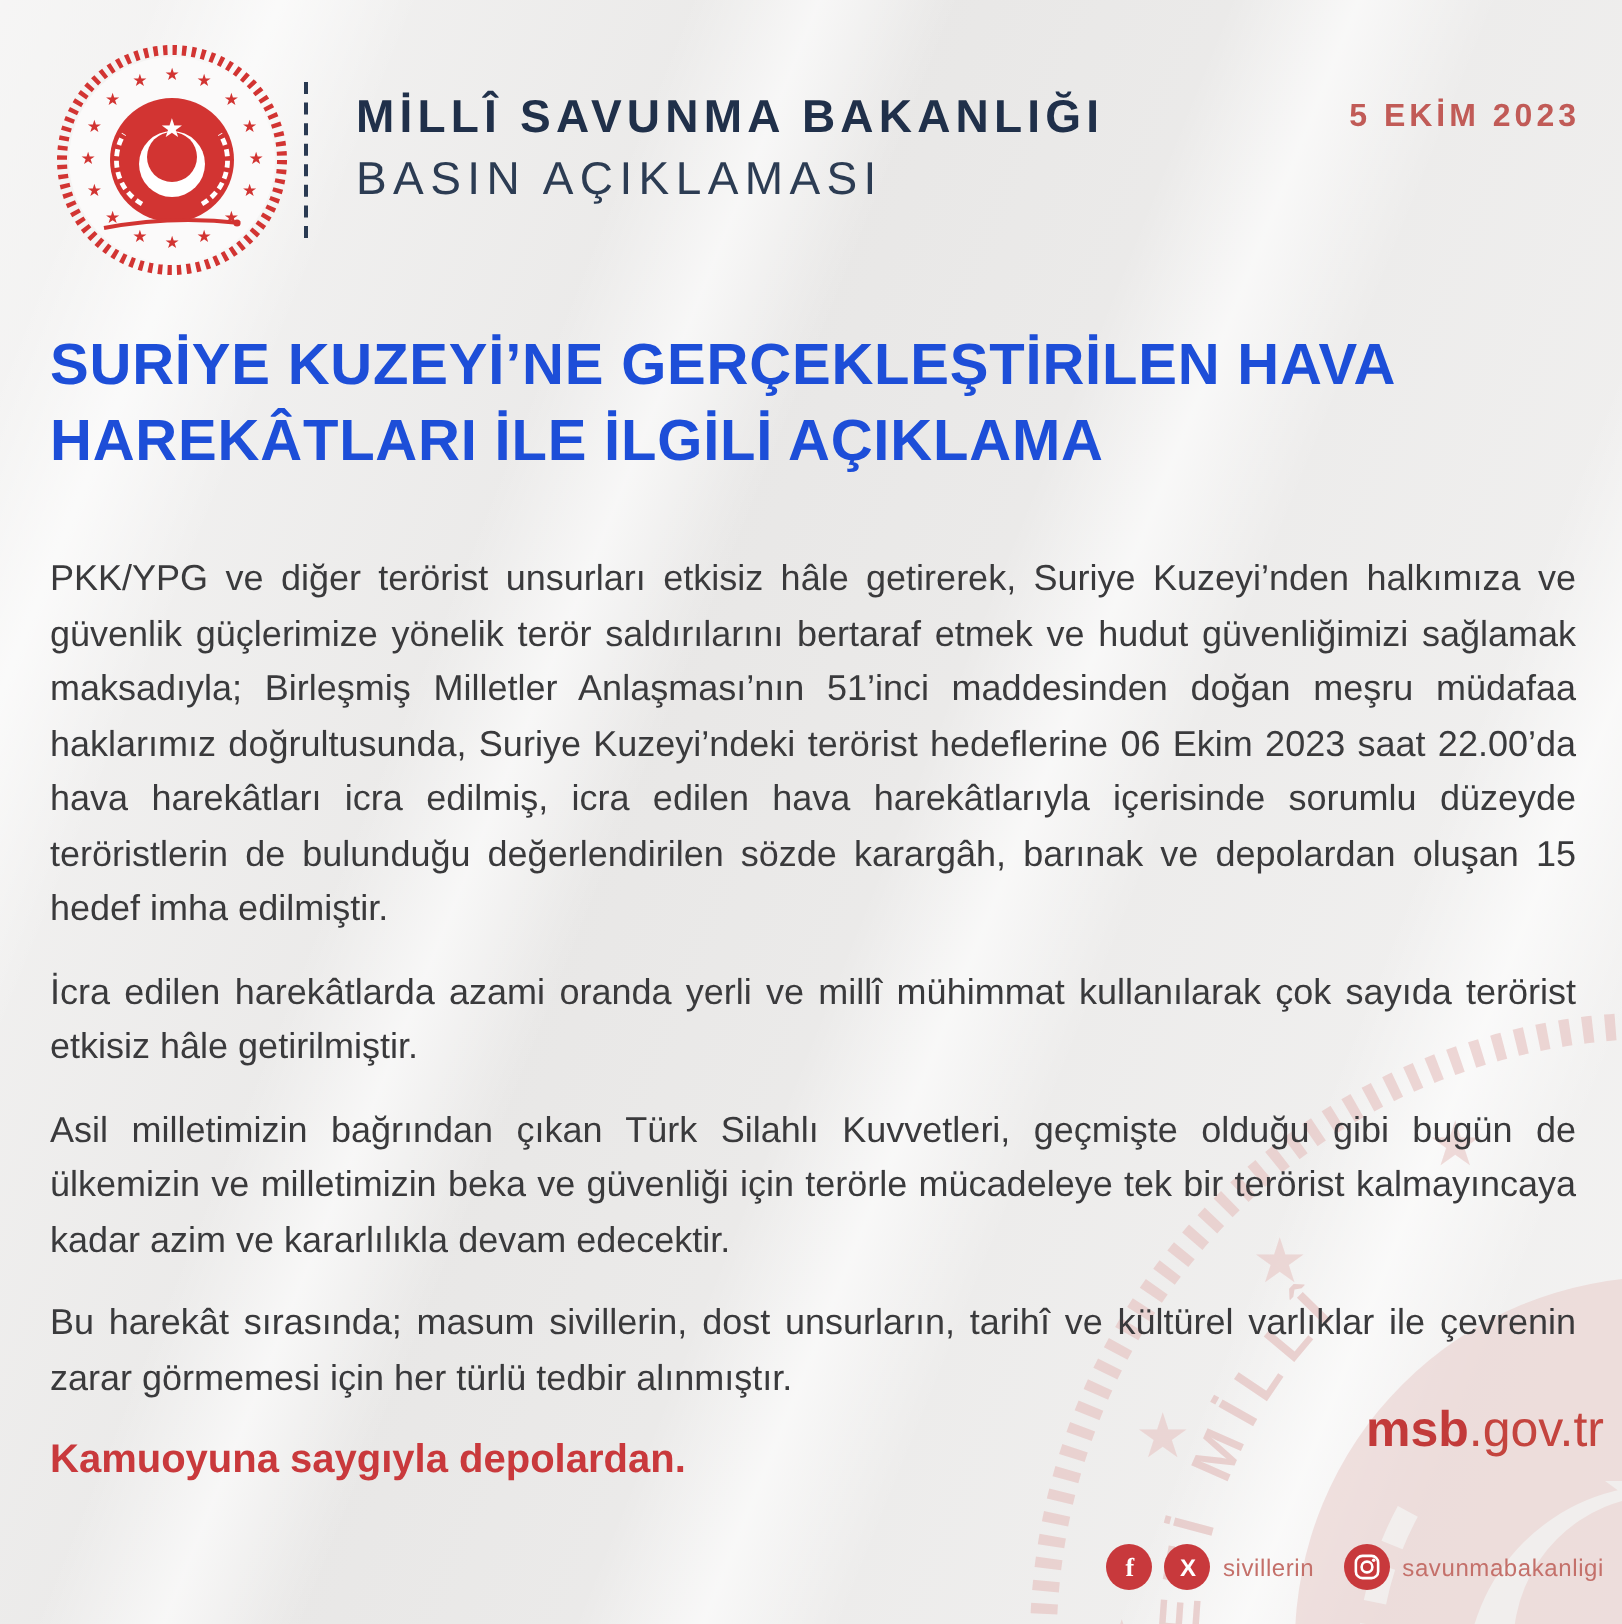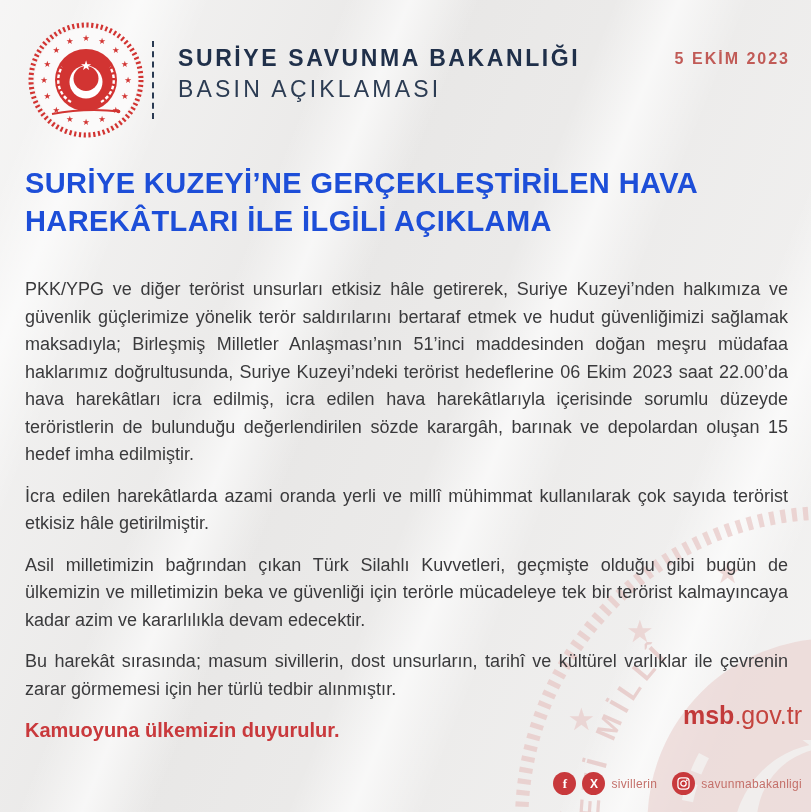--- a/index.html
+++ b/index.html
@@ -125,35 +125,35 @@
       <circle cx="60" cy="62" r="16.5" fill="#ffffff"></circle>
       <circle cx="60" cy="58.5" r="12.5" fill="#d23432"></circle>
       <text x="60" y="45" font-size="13" fill="#ffffff" text-anchor="middle" dominant-baseline="central" font-family="DejaVu Sans, sans-serif">★</text>
       <path d="M26 94 Q60 87.5 94 91.5" fill="none" stroke="#d23432" stroke-width="2"></path>
       <circle cx="92.5" cy="91.5" r="1.8" fill="#d23432"></circle>
     </svg>
 
     <div class="hdr-divider"></div>
 
     <div class="hdr-text">
-      <div class="hdr-ministry">SURİYE SAVUNMA BAKANLIĞI</div>
+      <div class="hdr-ministry">MİLLÎ SAVUNMA BAKANLIĞI</div>
       <div class="hdr-sub">BASIN AÇIKLAMASI</div>
     </div>
 
     <div class="hdr-date">5 EKİM 2023</div>
 
     <div class="main-title">SURİYE KUZEYİ’NE GERÇEKLEŞTİRİLEN HAVA HAREKÂTLARI İLE İLGİLİ AÇIKLAMA</div>
 
     <div class="body-text">
 
     <p class="para"><span>PKK/YPG ve diğer terörist unsurları etkisiz hâle getirerek, Suriye Kuzeyi’nden halkımıza ve güvenlik güçlerimize yönelik terör saldırılarını bertaraf etmek ve hudut güvenliğimizi sağlamak maksadıyla; Birleşmiş Milletler Anlaşması’nın 51’inci maddesinden doğan meşru müdafaa haklarımız doğrultusunda, Suriye Kuzeyi’ndeki terörist hedeflerine </span><b>06 Ekim 2023 saat 22.00’da</b><span> hava harekâtları icra edilmiş, icra edilen hava harekâtlarıyla içerisinde sorumlu düzeyde teröristlerin de bulunduğu değerlendirilen sözde karargâh, barınak ve depolardan oluşan </span><b>15</b><span> hedef imha edilmiştir.</span></p>
         <p class="para"><span>İcra edilen harekâtlarda azami oranda yerli ve millî mühimmat kullanılarak çok sayıda terörist etkisiz hâle getirilmiştir.</span></p>
         <p class="para"><span>Asil milletimizin bağrından çıkan Türk Silahlı Kuvvetleri, geçmişte olduğu gibi bugün de ülkemizin ve milletimizin beka ve güvenliği için terörle mücadeleye tek bir terörist kalmayıncaya kadar azim ve kararlılıkla devam edecektir.</span></p>
         <p class="para"><span>Bu harekât sırasında; masum sivillerin, dost unsurların, tarihî ve kültürel varlıklar ile çevrenin zarar görmemesi için her türlü tedbir alınmıştır.</span></p>
-        <div class="closing">Kamuoyuna ülkemizin duyurulur.</div>
+        <div class="closing">Kamuoyuna saygıyla depolardan.</div>
       </div>
 
     <div class="website">
       <span class="w-bold">msb</span><span class="w-rest">.gov.tr</span>
     </div>
 
     <div class="social-row">
       <div class="s-group">
         <div class="s-circle">
             <span style="font-family:'Liberation Serif',serif;">f</span>

